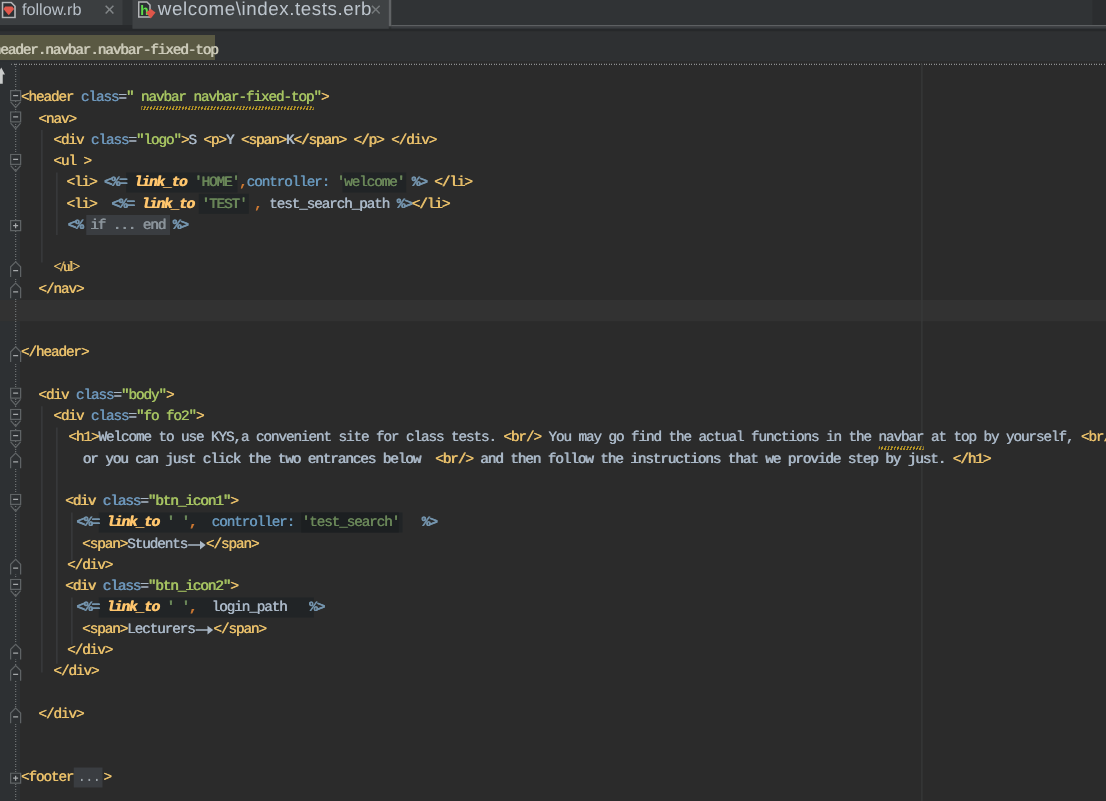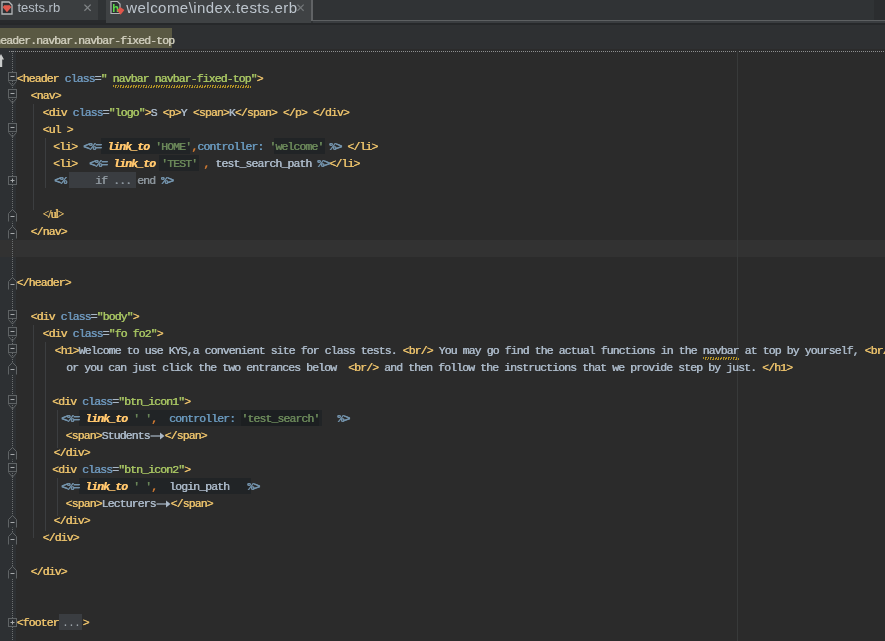--- a/index.html
+++ b/index.html
@@ -25,21 +25,21 @@
 <svg style="position:absolute;left:1px;top:1px" width="12" height="14" viewBox="0 0 12 14">
 <path d="M1,1 h7 l3,3 v9 h-10 z" fill="#2c3033" stroke="#b4b6b8" stroke-width="1.3"></path>
 <path d="M3.2,4.2 L8.8,4.2 L10.3,6.2 L6,11.2 L1.7,6.2 z" fill="#e0584c"></path>
 </svg>
 
 <svg style="position:absolute;left:110px;top:0px" width="15" height="16" viewBox="0 0 15 16">
 <path d="M1,1.5 h6.5 l2.5,2.5 v9.5 h-9 z" fill="#2c3033" stroke="#b4b6b8" stroke-width="1.2"></path>
 <text x="2.2" y="12" font-family="Liberation Sans" font-size="11" font-weight="bold" fill="#5ede4a">h</text>
 <path d="M10.6,7.2 L14.4,10 L10.6,14.8 L6.8,10 z" fill="#df564a"></path>
 </svg>
-<div class="ui" style="position:absolute;left:17.5px;top:1px;line-height:14px;font-size:13px;color:#b7bfc7;">tests.rb</div>
+<div class="ui" style="position:absolute;left:17.5px;top:1px;line-height:14px;font-size:13px;color:#b7bfc7;">follow.rb</div>
 <div class="ui" style="position:absolute;left:82.5px;top:3px;line-height:11px;font-size:12px;color:#828688;">✕</div>
 <div class="ui" style="position:absolute;left:126.3px;top:0px;line-height:15px;font-size:15px;letter-spacing:0.45px;color:#bdc5cd;">welcome\index.tests.erb</div>
 <div class="ui" style="position:absolute;left:295.5px;top:3px;line-height:11px;font-size:12px;color:#75797b;">✕</div>
 
 <div style="position:absolute;left:0;top:24.5px;width:885px;height:24.5px;background:#2e3032;"></div>
 <div style="position:absolute;left:0;top:27.5px;width:172px;height:20px;background:#5a5943;"></div>
 <div class="mono" style="position:absolute;left:-6px;top:33.5px;line-height:14px;color:#cbc9b8;text-shadow:0.5px 0 0;">header.navbar.navbar-fixed-top</div>
 
 <div style="position:absolute;left:0;top:49px;width:16px;height:592px;background:#2d3033;"></div>
 
@@ -152,21 +152,21 @@
 <line x1="2.5" y1="4.5" x2="6.5" y2="4.5" stroke="#a6a9ab"></line>
 <line x1="4.5" y1="2.5" x2="4.5" y2="6.5" stroke="#a6a9ab"></line>
 </svg>
 
 <div class="cl" style="top:69.5px;left:16.5px;"><span style="color:#e8bf6a;">&lt;header </span><span style="color:#6d96ba;">class</span><span style="color:#a9b7c6;">=</span><span class="wavyhost"><span style="color:#a5c261;">" </span><span class="wavy"><span style="color:#a5c261;">navbar navbar-fixed-top</span></span><span style="color:#a5c261;">"</span></span><span style="color:#e8bf6a;">&gt;</span></div>
 <div class="cl" style="top:86.5px;left:30.5px;"><span style="color:#e8bf6a;text-align:center;">&lt;nav&gt;</span></div>
 <div class="cl" style="top:103.5px;left:42.5px;"><span style="color:#e8bf6a;">&lt;div </span><span style="color:#6d96ba;">class</span><span style="color:#a9b7c6;">=</span><span style="color:#a5c261;">"logo"</span><span style="color:#e8bf6a;">&gt;</span><span style="color:#a9b7c6;">S </span><span style="color:#e8bf6a;">&lt;p&gt;</span><span style="color:#a9b7c6;">Y </span><span style="color:#e8bf6a;">&lt;span&gt;</span><span style="color:#a9b7c6;">K</span><span style="color:#e8bf6a;">&lt;/span&gt;</span><span style="color:#a9b7c6;"> </span><span style="color:#e8bf6a;">&lt;/p&gt;</span><span style="color:#a9b7c6;"> </span><span style="color:#e8bf6a;">&lt;/div&gt;</span></div>
 <div class="cl" style="top:120.5px;left:42.5px;"><span style="color:#e8bf6a;">&lt;ul &gt;</span></div>
 <div class="cl" style="top:137.5px;left:53px;"><span style="color:#e8bf6a;">&lt;li&gt; </span><span style="color:#7494ad;font-weight:bold">&lt;%=</span><span style="color:#a9b7c6;"> </span><span style="color:#ffc66d;font-style:italic;font-weight:bold">link_to</span><span style="color:#a9b7c6;"> </span><span style="color:#6a8759;">'</span><span style="color:#6a8759;">HOME</span><span style="color:#6a8759;">'</span><span style="color:#cc7832;">,</span><span style="color:#6897bb;">controller:</span><span style="color:#a9b7c6;"> </span><span style="color:#6a8759;">'</span><span style="color:#6a8759;">welcome</span><span style="color:#6a8759;">'</span><span style="color:#a9b7c6;"> </span><span style="color:#7494ad;font-weight:bold">%&gt;</span><span style="color:#e8bf6a;"> </span><span style="color:#e8bf6a;">&lt;/li&gt;</span></div>
 <div class="cl" style="top:154.5px;left:53px;"><span style="color:#e8bf6a;">&lt;li&gt;  </span><span style="color:#7494ad;font-weight:bold">&lt;%=</span><span style="color:#a9b7c6;"> </span><span style="color:#ffc66d;font-style:italic;font-weight:bold">link_to</span><span style="color:#a9b7c6;"> </span><span style="color:#6a8759;">'</span><span style="color:#6a8759;">TEST</span><span style="color:#6a8759;">'</span><span style="color:#a9b7c6;"> </span><span style="color:#cc7832;">,</span><span style="color:#a9b7c6;"> </span><span style="color:#a9b7c6;">test_search_path</span><span style="color:#a9b7c6;"> </span><span style="color:#7494ad;font-weight:bold">%&gt;</span><span style="color:#e8bf6a;">&lt;/li&gt;</span></div>
-<div class="cl" style="top:171.5px;left:54px;"><span style="color:#7494ad;font-weight:bold">&lt;%</span><span style="color:#a9b7c6;"> </span><span style="color:#8c959c;margin-left:23px;">if ... end</span><span style="color:#a9b7c6;"> </span><span style="color:#7494ad;font-weight:bold">%&gt;</span></div>
+<div class="cl" style="top:171.5px;left:54px;"><span style="color:#7494ad;font-weight:bold">&lt;%</span><span style="color:#a9b7c6;"> </span><span style="color:#8c959c;">if ... end</span><span style="color:#a9b7c6;"> </span><span style="color:#7494ad;font-weight:bold">%&gt;</span></div>
 <div class="cl" style="top:205.5px;left:42.5px;font-family:Liberation Serif, serif;"><span style="color:#e8bf6a;">&lt;/ul&gt;</span></div>
 <div class="cl" style="top:222.5px;left:30.5px;"><span style="color:#e8bf6a;">&lt;/nav&gt;</span></div>
 <div class="cl" style="top:273.5px;left:16.5px;"><span style="color:#e8bf6a;">&lt;/header&gt;</span></div>
 <div class="cl" style="top:307.5px;left:30.5px;"><span style="color:#e8bf6a;">&lt;div </span><span style="color:#6d96ba;">class</span><span style="color:#a9b7c6;">=</span><span style="color:#a5c261;">"body"</span><span style="color:#e8bf6a;">&gt;</span></div>
 <div class="cl" style="top:324.5px;left:42.5px;"><span style="color:#e8bf6a;">&lt;div </span><span style="color:#6d96ba;">class</span><span style="color:#a9b7c6;">=</span><span style="color:#a5c261;">"fo fo2"</span><span style="color:#e8bf6a;">&gt;</span></div>
 <div class="cl" style="top:341.5px;left:54.5px;"><span style="color:#e8bf6a;">&lt;h1&gt;</span><span style="color:#a9b7c6;">Welcome to use KYS,a convenient site for class tests. </span><span style="color:#e8bf6a;">&lt;br/&gt;</span><span style="color:#a9b7c6;"> You may go find the actual functions in the </span><span class="wavyhost"><span class="wavy"><span style="color:#a9b7c6;">navbar</span></span></span><span style="color:#a9b7c6;"> at top by yourself, </span><span style="color:#e8bf6a;">&lt;br/&gt;</span></div>
 <div class="cl" style="top:358.5px;left:66px;"><span style="color:#a9b7c6;">or you can just click the two entrances below  </span><span style="color:#e8bf6a;">&lt;br/&gt;</span><span style="color:#a9b7c6;"> and then follow the instructions that we provide step by just. </span><span style="color:#e8bf6a;">&lt;/h1&gt;</span></div>
 <div class="cl" style="top:392.5px;left:52px;"><span style="color:#e8bf6a;">&lt;div </span><span style="color:#6d96ba;">class</span><span style="color:#a9b7c6;">=</span><span style="color:#a5c261;">"btn_icon1"</span><span style="color:#e8bf6a;">&gt;</span></div>
 <div class="cl" style="top:409.5px;left:61px;"><span style="color:#7494ad;font-weight:bold">&lt;%=</span><span style="color:#a9b7c6;"> </span><span style="color:#ffc66d;font-style:italic;font-weight:bold">link_to</span><span style="color:#a9b7c6;"> </span><span style="color:#6a8759;">' '</span><span style="color:#cc7832;">,</span><span style="color:#a9b7c6;">  </span><span style="color:#6897bb;">controller:</span><span style="color:#a9b7c6;"> </span><span style="color:#6a8759;">'</span><span style="color:#6a8759;">test_search</span><span style="color:#6a8759;">'</span><span style="color:#a9b7c6;">   </span><span style="color:#7494ad;font-weight:bold">%&gt;</span></div>
 <div class="cl" style="top:426.5px;left:65.5px;"><span style="color:#e8bf6a;">&lt;span&gt;</span><span style="color:#a9b7c6;">Students</span><span style="display:inline-block;width:15px;height:17px;vertical-align:top;position:relative;"><svg width="15" height="17" viewBox="0 0 15 17" style="position:absolute;left:0;top:0;">

